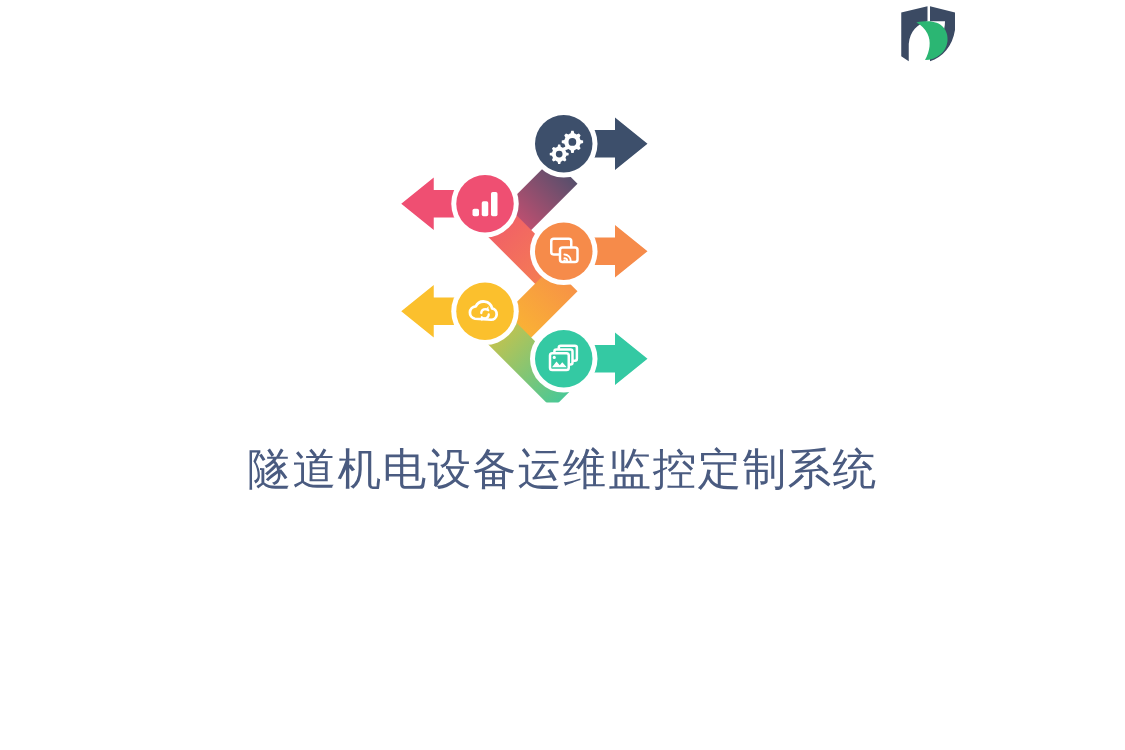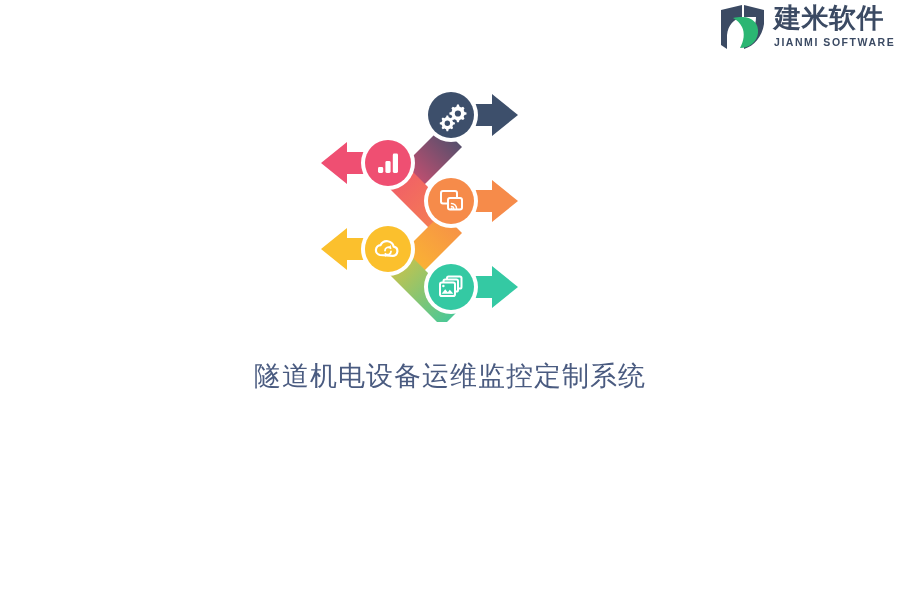--- a/index.html
+++ b/index.html
@@ -70,42 +70,38 @@
   
   #title-block {
     position: absolute;
     left: 0;
     top: 352px;
     width: 900px;
     text-align: center;
   }
   .title-line {
     font-family: "Liberation Serif", "DejaVu Serif", serif;
-    font-size: 27px;
+    font-size: 35px;
     font-weight: 400;
     color: #4a5b80;
     line-height: 48px;
     letter-spacing: 1px;
     white-space: nowrap;
   }
 </style>
 </head>
 <body>
 
 <div id="logo-block">
   <div id="logo-mark">
     <svg viewBox="0 0 48 46" width="48" height="46" aria-hidden="true">
       <path d="M3 6 L24 1 L24 13 C16 15 10 21 9 31 L9 45 L3 41 Z" fill="#3b4a63"></path>
       <path d="M26 1 L46 6 L46 20 C44 33 36 42 26 45 L26 33 C34 29 38 22 38 13 L26 13 Z" fill="#3b4a63"></path>
       <path d="M24 13 C35 13 41 20 40 29 C39 38 31 44 22 44 C26 37 27 29 24 23 C22 19 19 16 15 14 C18 13 21 13 24 13 Z" fill="#2bb673"></path>
     </svg>
-  </div>
-  <div id="logo-words">
-    <div id="logo-cn">建米软件</div>
-    <div id="logo-en">JIANMI SOFTWARE</div>
   </div>
 </div>
 
 <div id="infographic">
   <svg viewBox="0 0 248 248" width="248" height="248" aria-hidden="true">
     <defs>
       <linearGradient id="g-navy-pink" x1="1" y1="0" x2="0" y2="1">
         <stop offset="0%" stop-color="#3d4f6b"></stop>
         <stop offset="100%" stop-color="#ef4f72"></stop>
       </linearGradient>

